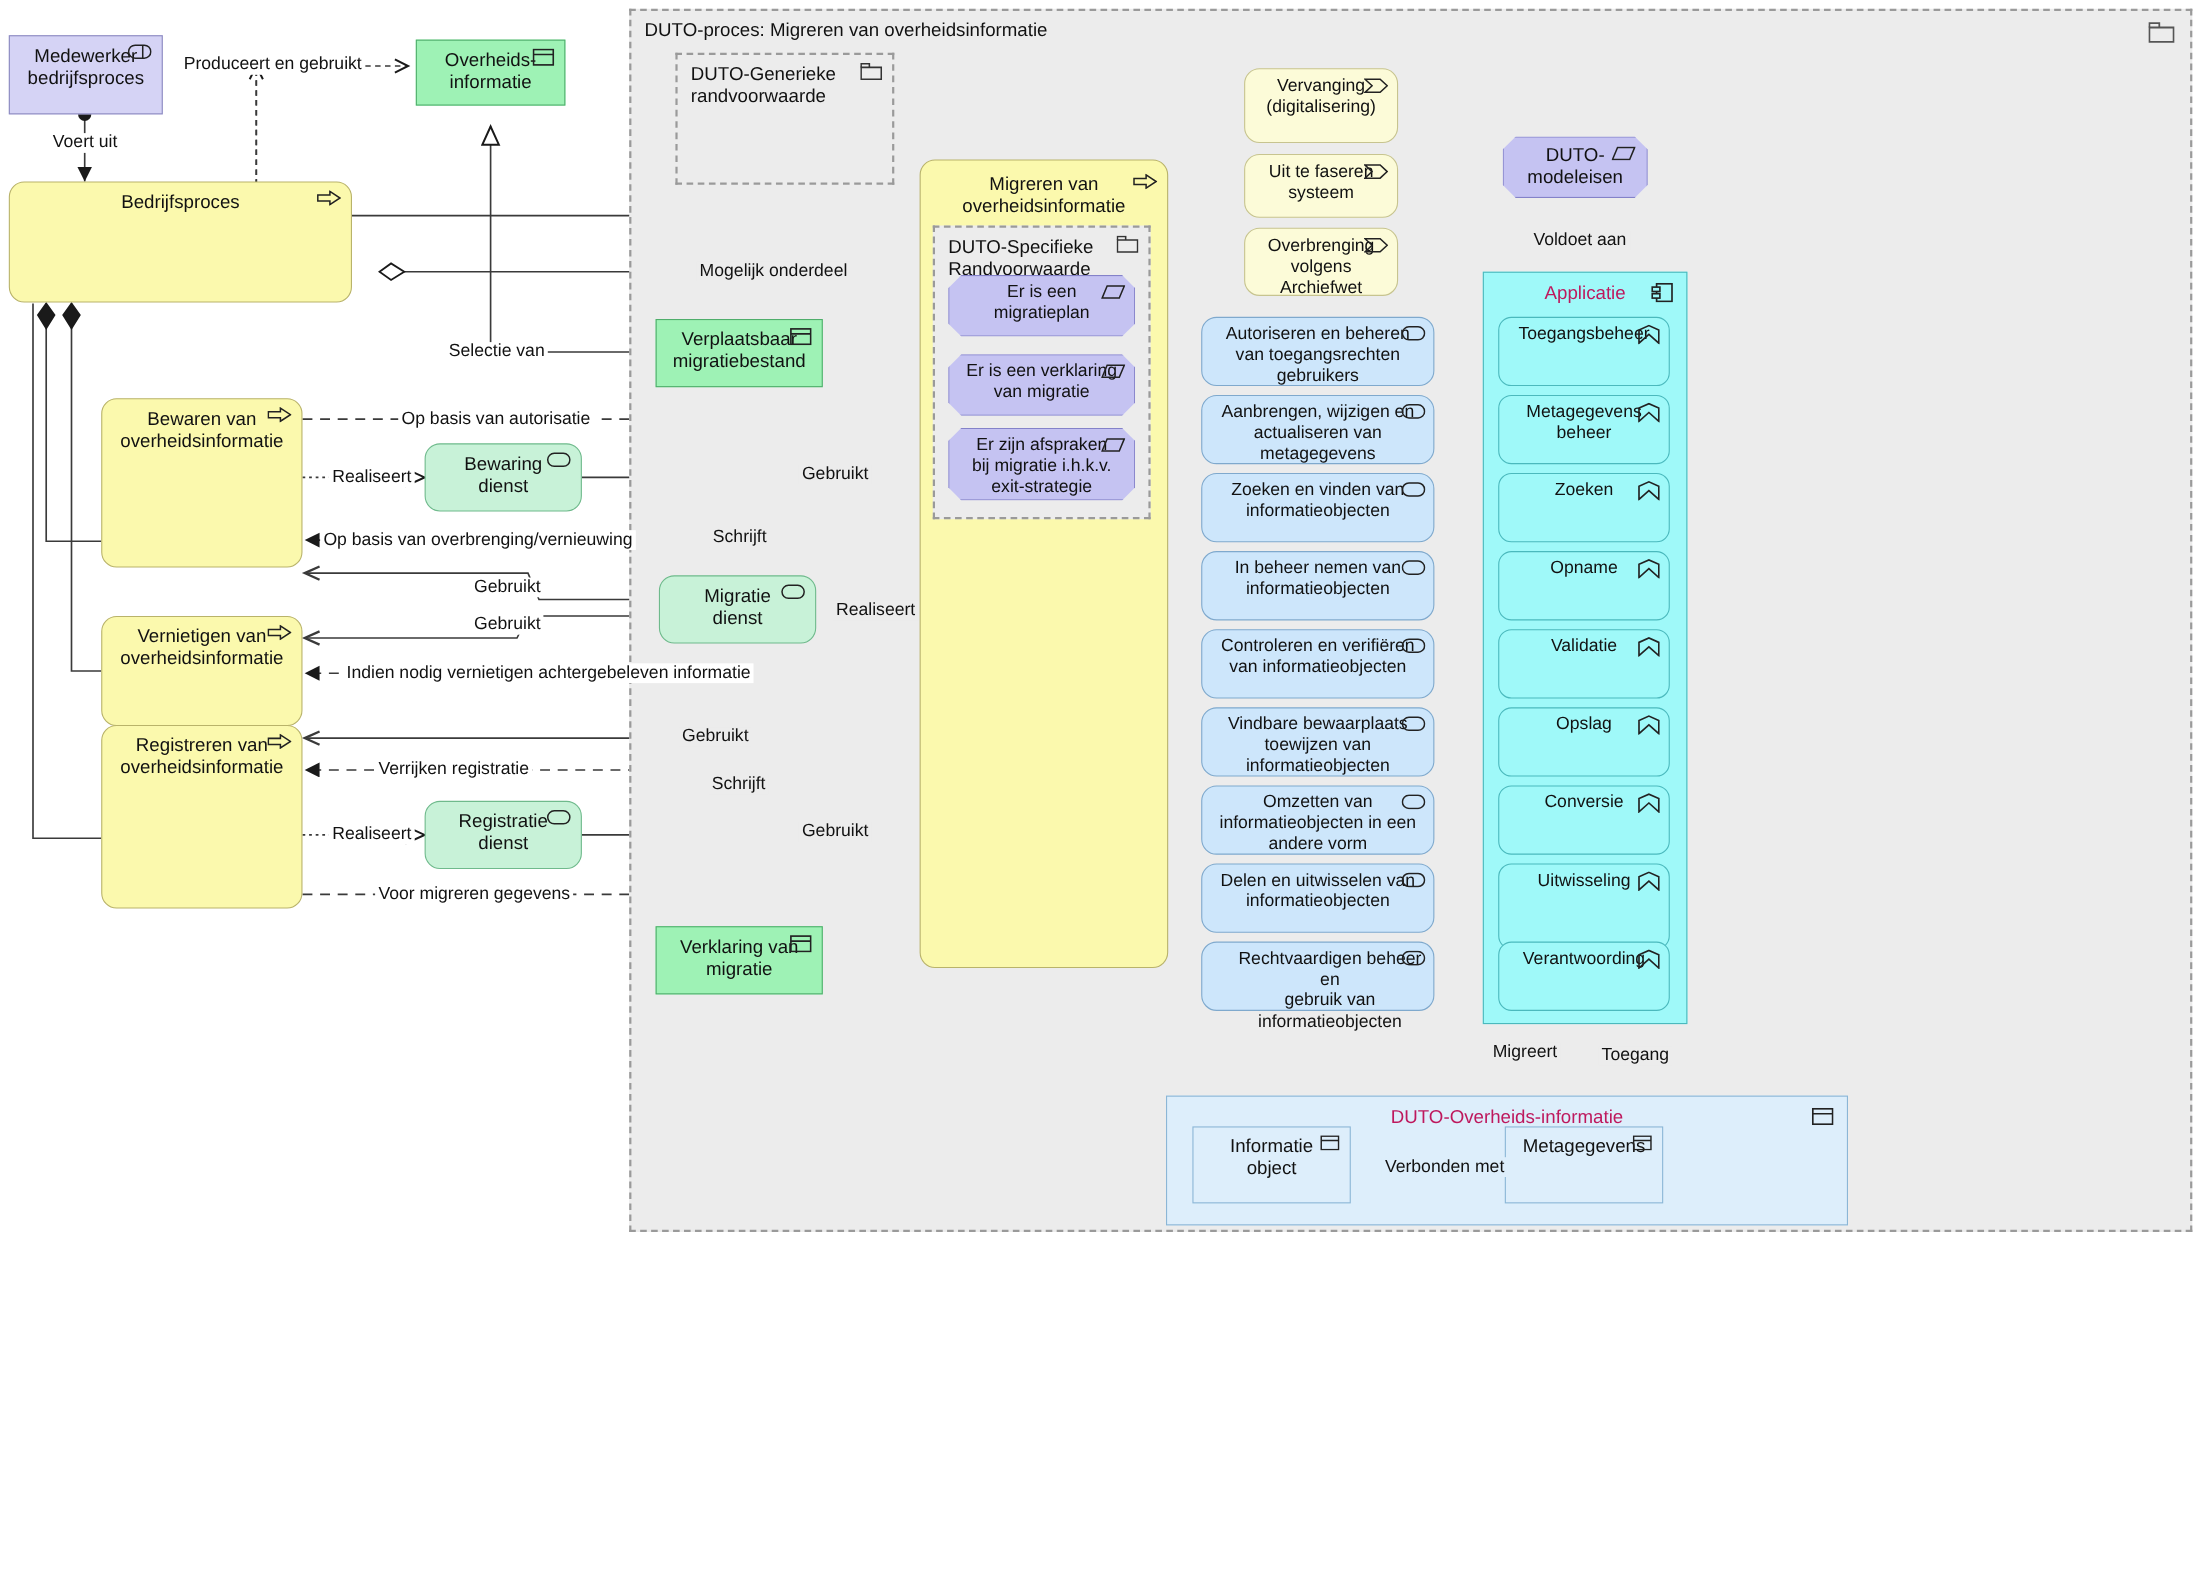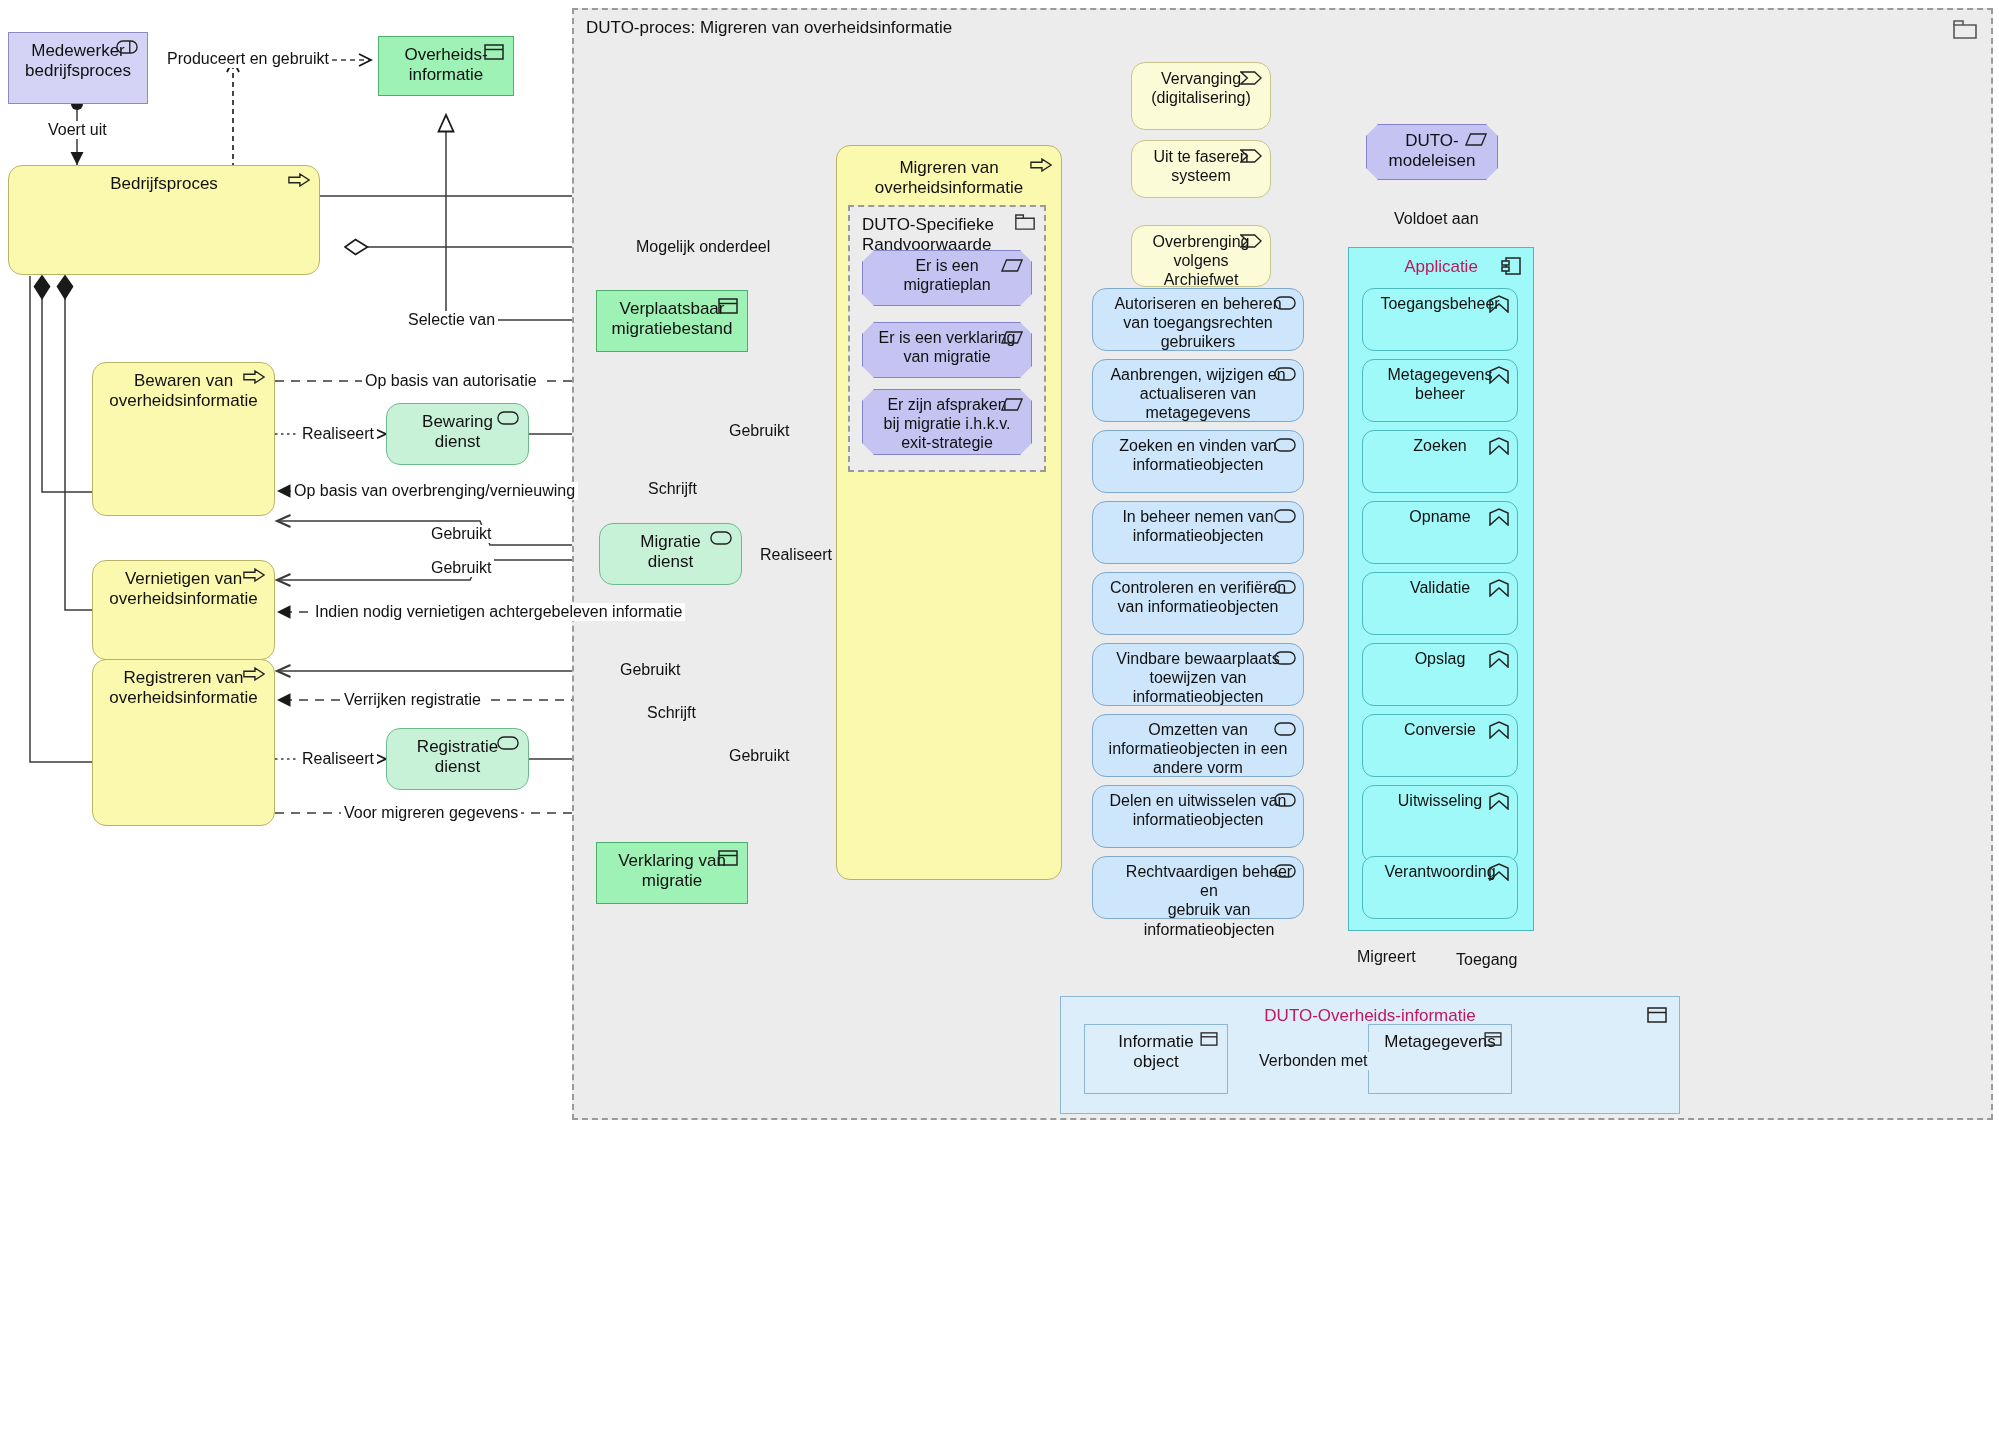--- a/index.html
+++ b/index.html
@@ -163,20 +163,28 @@
   </svg>
 
   <div class="node grouping" style="left:572px;top:8px;width:1421px;height:1112px;">
     <div class="title-left">DUTO-proces: Migreren van overheidsinformatie</div>
     <svg class="ico" width="24" height="19" viewBox="0 0 24 19" style="right:14px;top:10px;">
       <path d="M1,5 L1,18 L23,18 L23,5 Z" fill="none" stroke="#555" stroke-width="1.6"></path>
       <path d="M1,5 L1,1 L10,1 L10,5" fill="none" stroke="#555" stroke-width="1.6"></path>
     </svg>
   </div>
 
+  <div class="node grouping-clear" style="left:614px;top:48px;width:199px;height:120px;background:#ececec;">
+    <div class="title-left">DUTO-Generieke
+randvoorwaarde</div>
+    <svg class="ico" width="20" height="16" viewBox="0 0 24 19">
+      <path d="M1,5 L1,18 L23,18 L23,5 Z" fill="none" stroke="#333" stroke-width="1.7"></path>
+      <path d="M1,5 L1,1 L10,1 L10,5" fill="none" stroke="#333" stroke-width="1.7"></path>
+    </svg>
+  </div>
 
   <div class="node businessactor" style="left:8px;top:32px;width:140px;height:72px;">
     <div class="title-left" style="left:0;right:0;text-align:center;">Medewerker
 bedrijfsproces</div>
     <svg class="ico" width="22" height="14" viewBox="0 0 24 15">
       <rect x="1" y="1" width="22" height="13" rx="6.5" fill="none" stroke="#222" stroke-width="1.5"></rect>
       <line x1="15" y1="1" x2="15" y2="14" stroke="#222" stroke-width="1.5"></line>
     </svg>
   </div>
 
@@ -312,21 +320,21 @@
           <path d="M1,1 L16,1 L23,7.5 L16,14 L1,14 L8,7.5 Z" fill="none" stroke="#222" stroke-width="1.5"></path>
         </svg>
       </div>
       <div class="node businessevent" style="left: 1131px; top: 140px; width: 140px; height: 58px;">
         <div class="title-left" style="left: 0px; right: 0px; text-align: center; top: 6px; font-size: 16px;">Uit te faseren
 systeem</div>
         <svg class="ico" width="22" height="14" viewBox="0 0 24 15" style="position: absolute; top: 8px; right: 8px;">
           <path d="M1,1 L16,1 L23,7.5 L16,14 L1,14 L8,7.5 Z" fill="none" stroke="#222" stroke-width="1.5"></path>
         </svg>
       </div>
-      <div class="node businessevent" style="left: 1131px; top: 207px; width: 140px; height: 62px; margin-top: 18px;">
+      <div class="node businessevent" style="left: 1131px; top: 207px; width: 140px; height: 62px;">
         <div class="title-left" style="left: 0px; right: 0px; text-align: center; top: 6px; font-size: 16px;">Overbrenging
 volgens
 Archiefwet</div>
         <svg class="ico" width="22" height="14" viewBox="0 0 24 15" style="position: absolute; top: 8px; right: 8px;">
           <path d="M1,1 L16,1 L23,7.5 L16,14 L1,14 L8,7.5 Z" fill="none" stroke="#222" stroke-width="1.5"></path>
         </svg>
       </div>
     </div>
 
   <div id="appfn-host">

